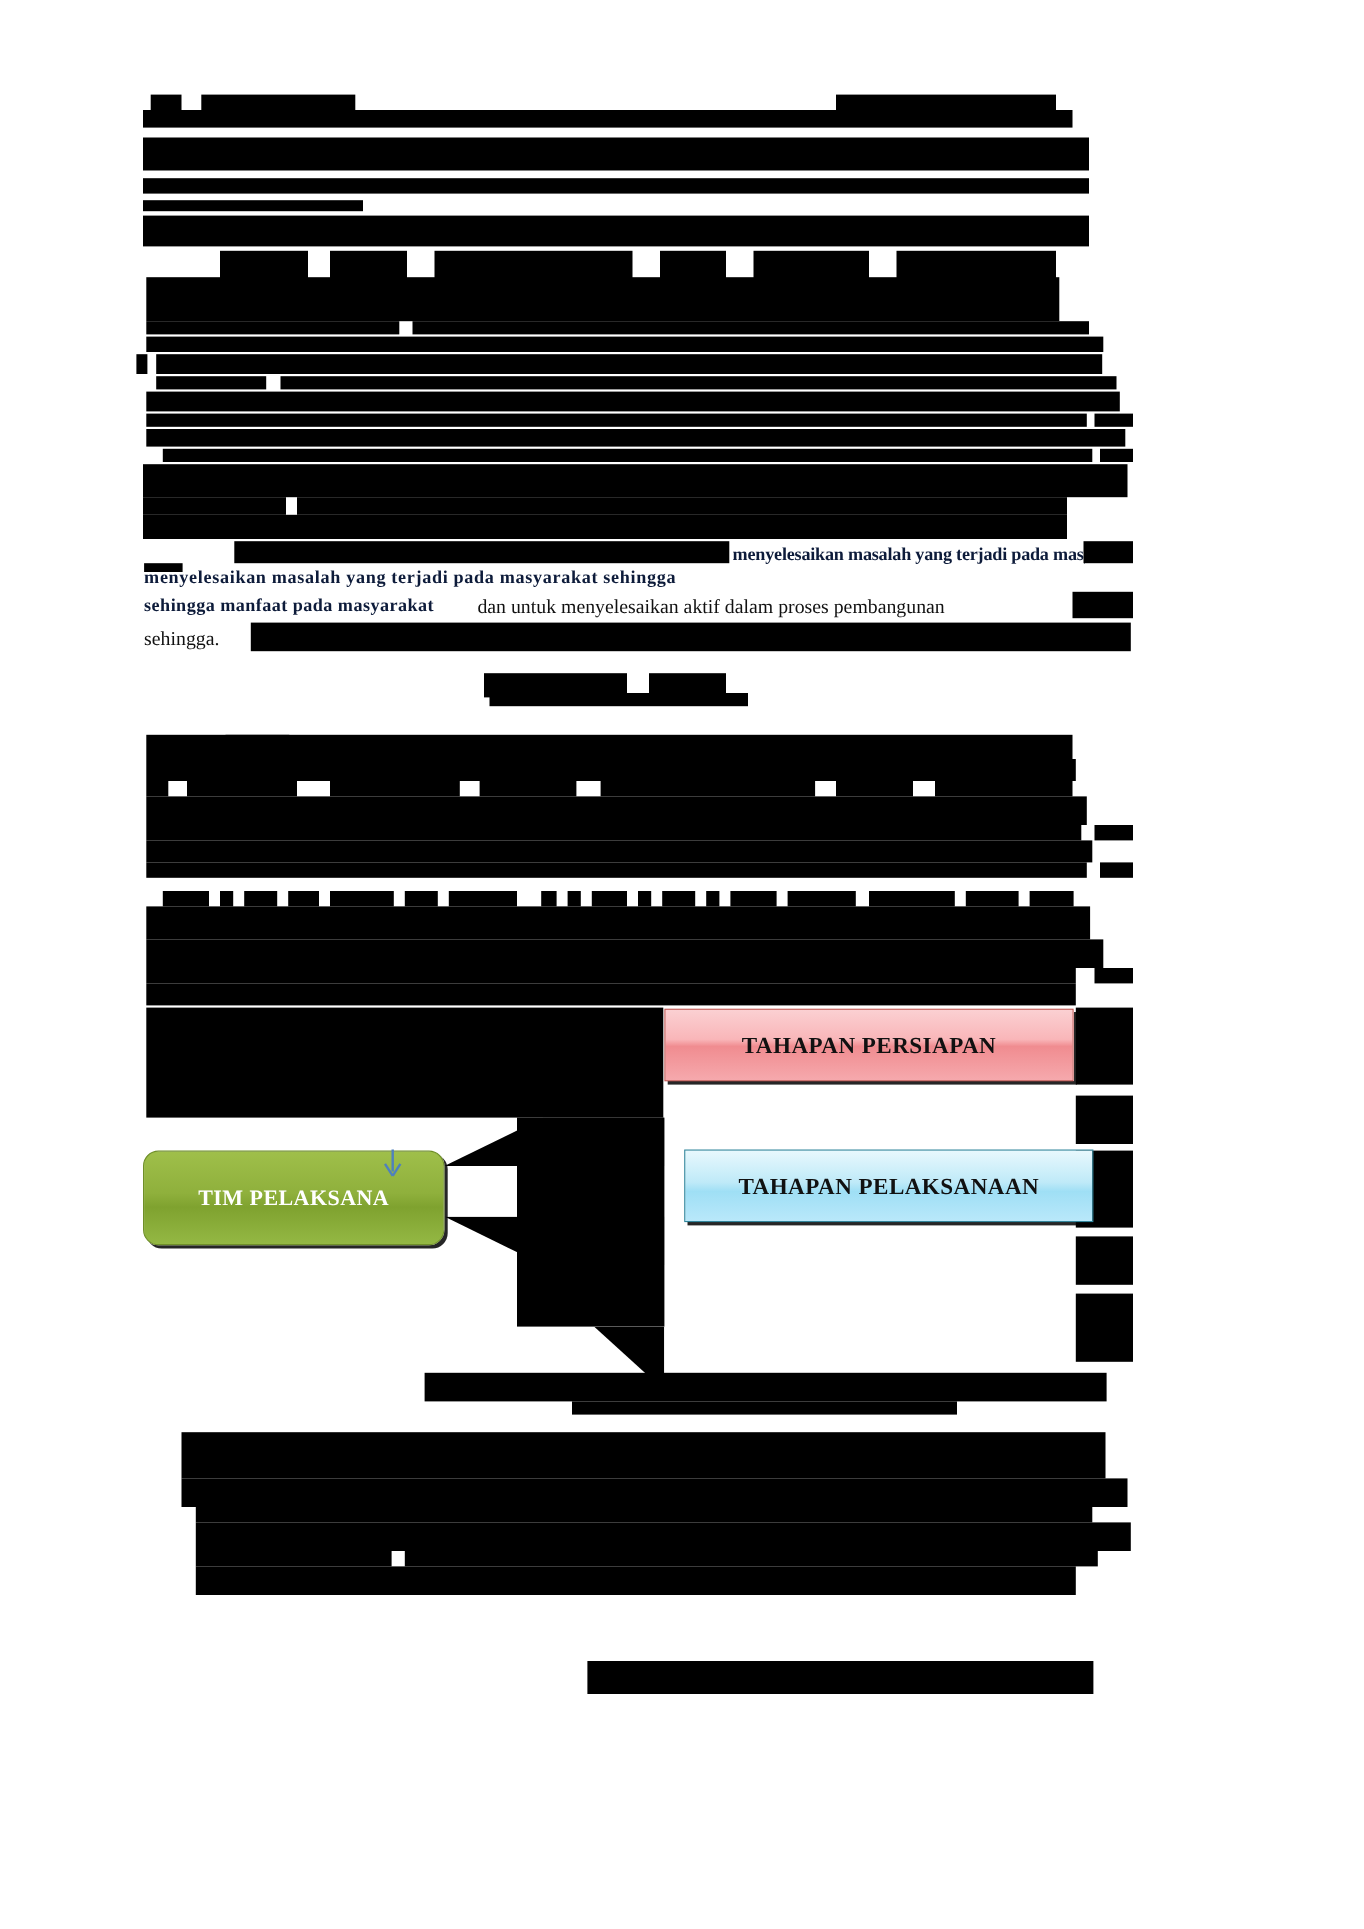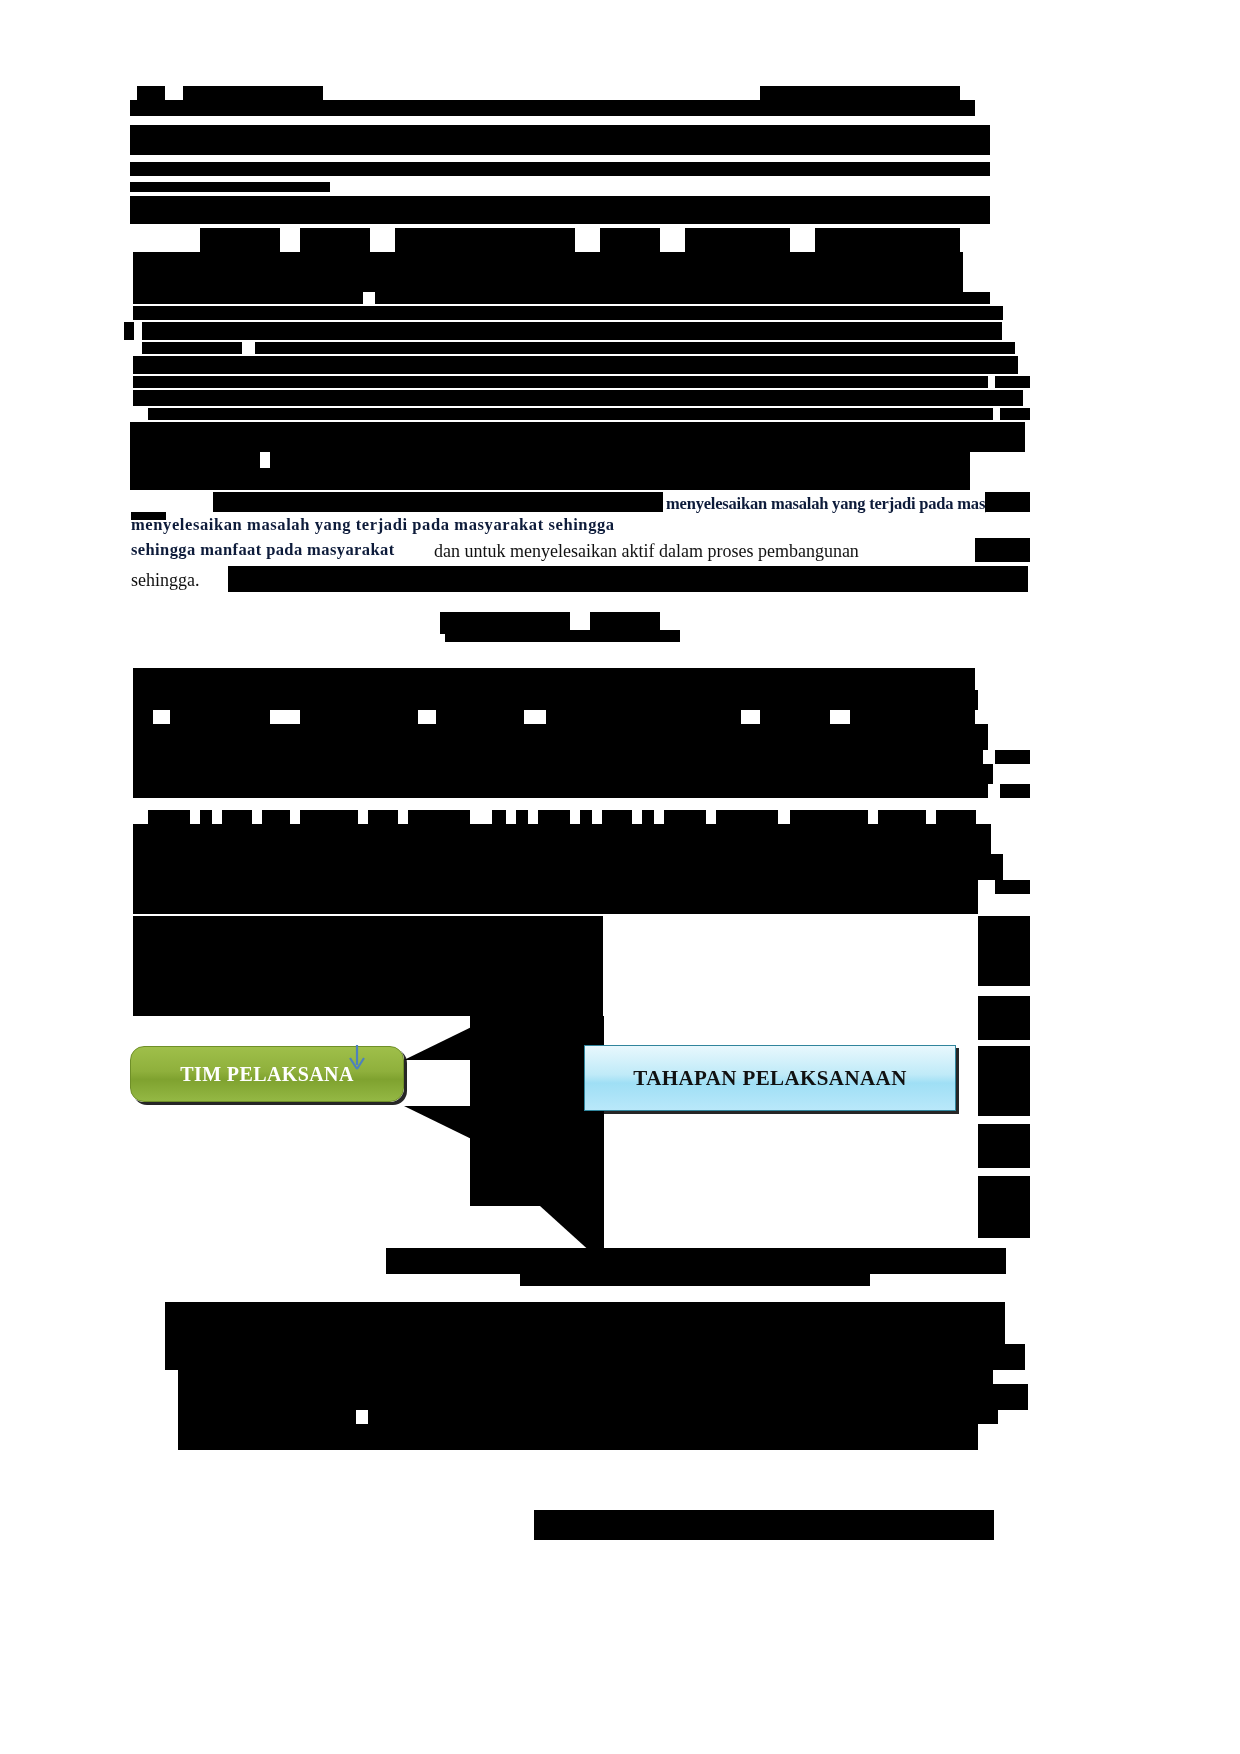--- a/index.html
+++ b/index.html
@@ -56,21 +56,21 @@
     top: 917px;
     width: 372px;
     height: 66px;
     background: linear-gradient(to bottom, #fbd0d2 0%, #f9b6b9 42%, #f08c90 52%, #f6a9ad 100%);
     border: 1.5px solid #c0504d;
     color: #111111;
     font-size: 21px;
     box-shadow: 3px 3px 0 rgba(0,0,0,0.85);
   }
   .box-pelaksanaan {
-    left: 584px;
+    left: 622px;
     top: 1045px;
     width: 372px;
     height: 66px;
     background: linear-gradient(to bottom, #e8f8fd 0%, #bfeaf8 45%, #9fdff5 58%, #b9e8fa 100%);
     border: 1.5px solid #31859c;
     color: #111111;
     font-size: 21px;
     box-shadow: 3px 3px 0 rgba(0,0,0,0.85);
   }
   .box-evaluasi {
@@ -81,21 +81,21 @@
     background: linear-gradient(to bottom, #fbb143 0%, #f59a22 40%, #ef8b0c 56%, #f7a02a 100%);
     border: 1.5px solid #b8620a;
     color: #ffffff;
     font-size: 21px;
     box-shadow: 3px 3px 0 rgba(0,0,0,0.85);
   }
   .box-tim {
     left: 130px;
     top: 1046px;
     width: 274px;
-    height: 56px;
+    height: 86px;
     background: linear-gradient(to bottom, #9fbf4a 0%, #8fb03c 45%, #7fa22f 60%, #94b844 100%);
     border: 1.5px solid #6f8f28;
     border-radius: 14px;
     color: #ffffff;
     font-size: 20px;
     box-shadow: 3px 3px 0 rgba(0,0,0,0.85);
   }
   .down-arrow {
     position: absolute;
     left: 345px;
@@ -219,20 +219,23 @@
   <div class="redact" style="left:404px; top:1106px; width:200px; height:44px; clip-path: polygon(0% 0%, 100% 0%, 100% 100%, 45% 100%);"></div>
   <div class="redact" style="left:540px; top:1206px; width:64px; height:58px; clip-path: polygon(0% 0%, 100% 0%, 100% 100%);"></div>
   <div class="redact" style="left:604px; top:916px; width:0px; height:0px;"></div>
 
   <div class="redact" style="left:978px; top:916px; width:52px; height:70px;"></div>
   <div class="redact" style="left:978px; top:996px; width:52px; height:44px;"></div>
   <div class="redact" style="left:978px; top:1046px; width:52px; height:70px;"></div>
   <div class="redact" style="left:978px; top:1124px; width:52px; height:44px;"></div>
   <div class="redact" style="left:978px; top:1176px; width:52px; height:62px;"></div>
 
+  <div class="flow-box box-persiapan">
+    <span>TAHAPAN PERSIAPAN</span>
+  </div>
 
   <div class="flow-box box-pelaksanaan">
     <span>TAHAPAN PELAKSANAAN</span>
   </div>
 
 
   <div class="flow-box box-tim">
     <span>TIM PELAKSANA</span>
   </div>
 

